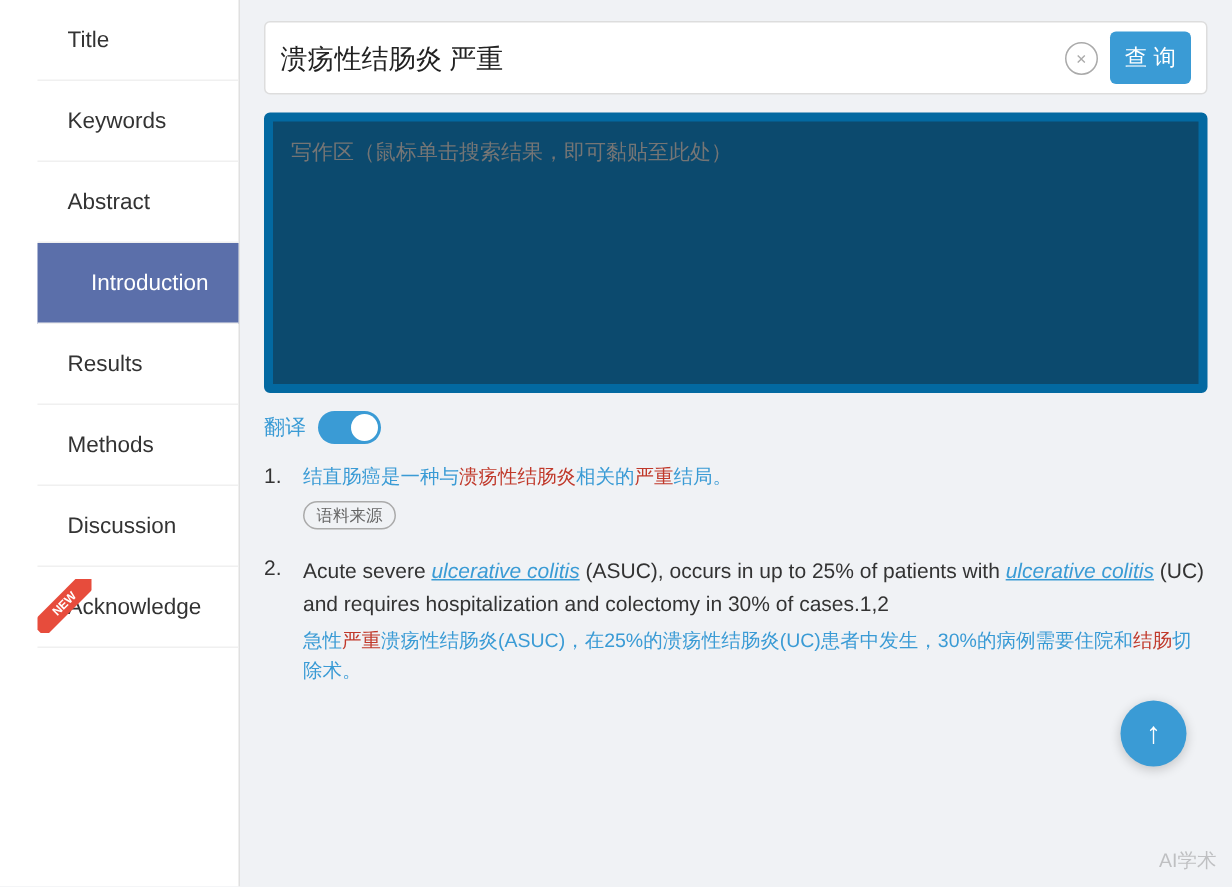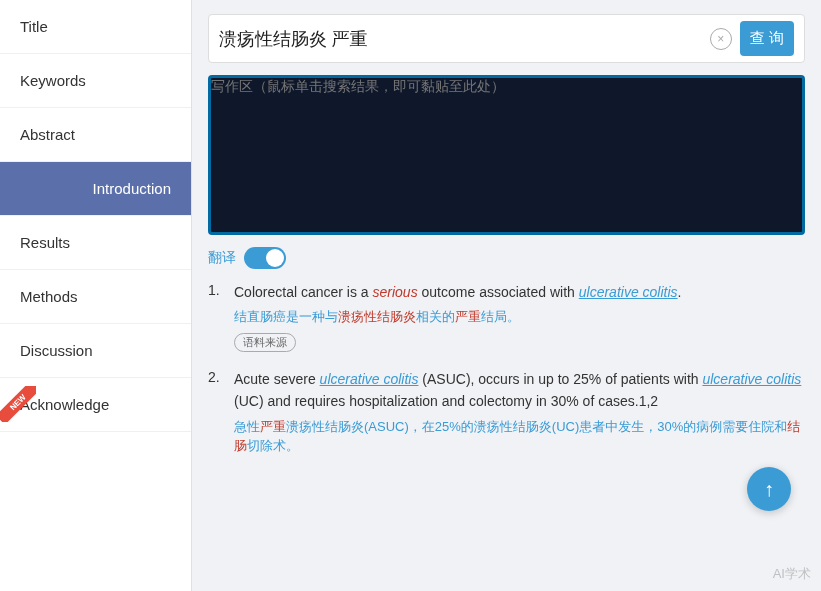--- a/index.html
+++ b/index.html
@@ -1,25 +1,26 @@
 <!DOCTYPE html>
 <html><head>
   <meta charset="utf-8">
   <style>
     * { box-sizing: border-box; margin: 0; padding: 0; }
     body { font-family: "Microsoft YaHei", "PingFang SC", Arial, sans-serif; font-size: 14px; background: #f0f2f5; display: flex; height: 591px; width: 821px; overflow: hidden; }
 
     
     .sidebar {
-      width: 192px;
+      width: 160px;
       background: #fff;
       border-right: 1px solid #e0e0e0;
       display: flex;
       flex-direction: column;
       flex-shrink: 0;
+      padding-left: 25px;
     }
     .sidebar-item {
       padding: 18px 20px;
       cursor: pointer;
       color: #333;
       font-size: 15px;
       position: relative;
       border-bottom: 1px solid #f0f0f0;
     }
     .sidebar-item.active {
@@ -101,25 +102,25 @@
       border-radius: 4px;
       padding: 8px 10px;
       font-size: 15px;
       cursor: pointer;
       font-family: inherit;
       white-space: nowrap;
     }
 
     
     .writing-area {
-      background: #0f172a;
-      border: 3px solid #0369a1;
+      background: #0c4a6e;
+      border: 6px solid #0369a1;
       border-radius: 4px;
       min-height: 160px;
-      padding: 0;
+      padding: 12px;
     }
     .writing-area textarea {
       width: 100%;
       min-height: 148px;
       border: none;
       outline: none;
       resize: none;
       font-size: 14px;
       color: #999;
       font-family: inherit;
@@ -277,23 +278,20 @@
     <div class="toggle">
       <div class="toggle-knob"></div>
     </div>
   </div>
 
   <div class="results-section">
 
     <div class="result-item">
       <span class="result-number">1.</span>
       <div class="result-content">
-        <div class="result-en">
-          Colorectal cancer is a <em style="color:#c0392b; font-style:italic;">serious</em> outcome associated with <em style="color:#3a9bd5; font-style:italic; text-decoration:underline;">ulcerative colitis</em>.
-        </div>
         <div class="result-zh">
           结直肠癌是一种与<span style="color:#c0392b;">溃疡性结肠炎</span>相关的<span style="color:#c0392b;">严重</span>结局。
         </div>
         <span class="source-tag">语料来源</span>
       </div>
     </div>
 
     <div class="result-item">
       <span class="result-number">2.</span>
       <div class="result-content">

